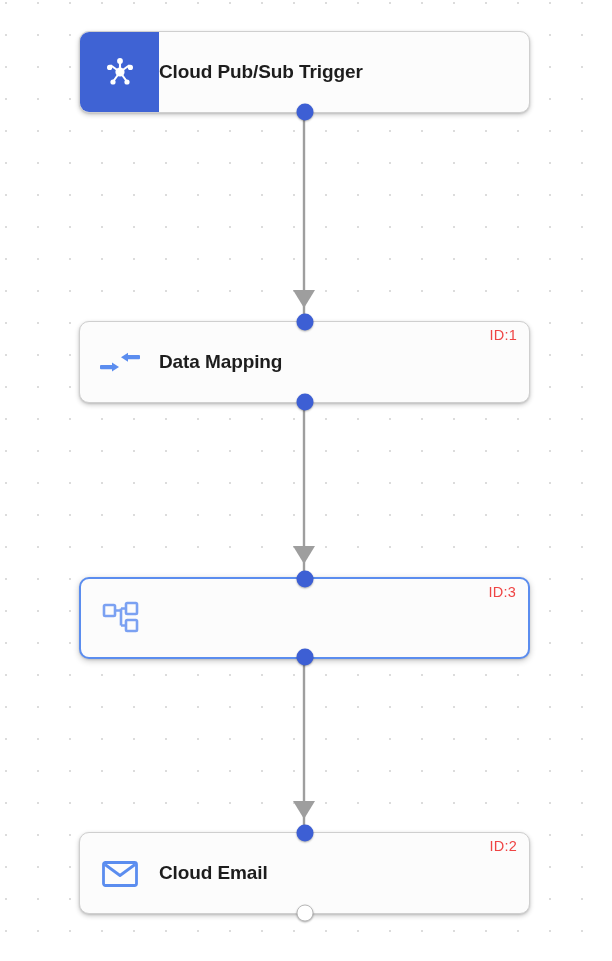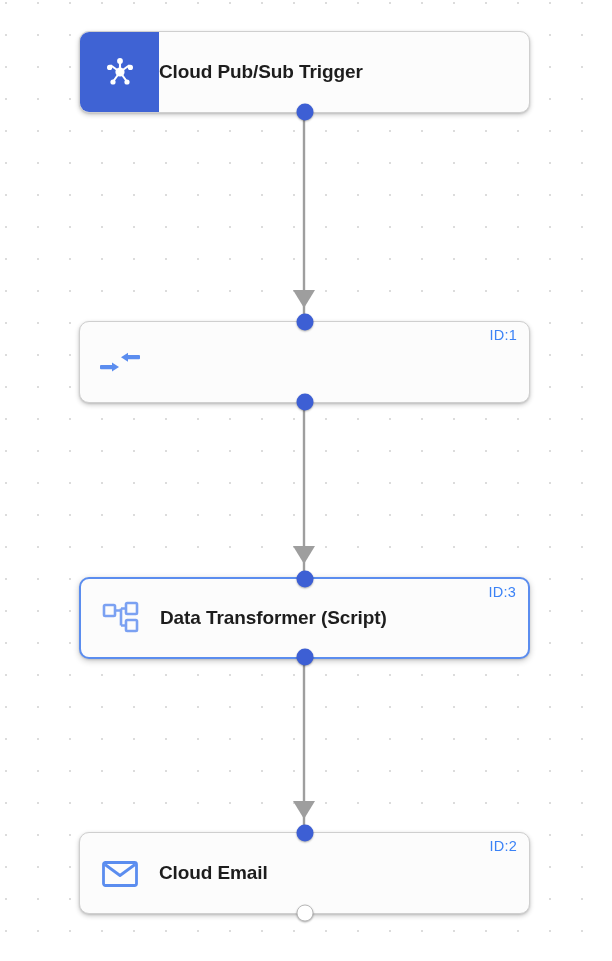--- a/index.html
+++ b/index.html
@@ -78,21 +78,21 @@
     letter-spacing: -0.1px;
     white-space: nowrap;
   }
 
   .node-id {
     position: absolute;
     top: 5px;
     right: 12px;
     font-size: 14.5px;
     font-weight: normal;
-    color: #3b82f6;
+    color: #ef4444;
     letter-spacing: 0.2px;
   }
 
   
   .port {
     position: absolute;
     width: 17px;
     height: 17px;
     border-radius: 50%;
     left: 50%;
@@ -156,37 +156,37 @@
     <div class="icon-plain">
       <svg width="42" height="30" viewBox="0 0 42 30" xmlns="http://www.w3.org/2000/svg">
         <g fill="#5b8def">
           <rect x="1" y="18" width="13" height="4.2" rx="1"></rect>
           <polygon points="13,15.6 20,20.1 13,24.6"></polygon>
           <rect x="28" y="8" width="13" height="4.2" rx="1"></rect>
           <polygon points="29,5.8 22,10.3 29,14.8"></polygon>
         </g>
       </svg>
     </div>
+    <span class="node-label">Data Mapping</span>
     <span class="node-id">ID:1</span>
     <div class="port filled top"></div>
     <div class="port filled bot"></div>
   </div>
 
   <div class="node selected" style="left:79px; top:577px; width:451px; height:82px;">
     <div class="icon-plain">
       <svg width="40" height="36" viewBox="0 0 40 36" xmlns="http://www.w3.org/2000/svg">
         <g fill="none" stroke="#7ba1f2" stroke-width="2.6">
           <rect x="3" y="5" width="11" height="11" rx="1.2"></rect>
           <rect x="25" y="3" width="11" height="11" rx="1.2"></rect>
           <rect x="25" y="20" width="11" height="11" rx="1.2"></rect>
           <path d="M14 10.5 H20 M20 8.5 V25.5 M20 8.5 H25 M20 25.5 H25"></path>
         </g>
       </svg>
     </div>
-    <span class="node-label">Data Transformer (Script)</span>
     <span class="node-id">ID:3</span>
     <div class="port filled top"></div>
     <div class="port filled bot"></div>
   </div>
 
   <div class="node" style="left:79px; top:832px; width:451px; height:82px;">
     <div class="icon-plain">
       <svg width="38" height="30" viewBox="0 0 38 30" xmlns="http://www.w3.org/2000/svg">
         <rect x="2.5" y="4.5" width="33" height="23" rx="2" fill="none" stroke="#5b8def" stroke-width="2.8"></rect>
         <path d="M4 6.5 L19 17.5 L34 6.5" fill="none" stroke="#5b8def" stroke-width="2.8" stroke-linejoin="round"></path>

